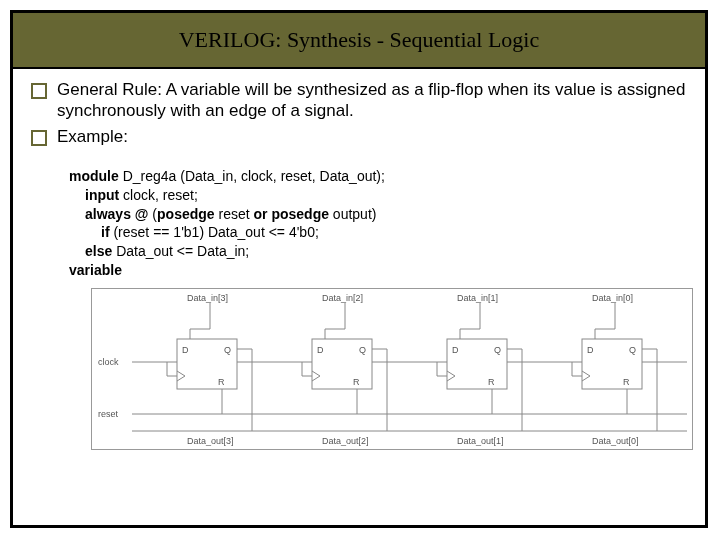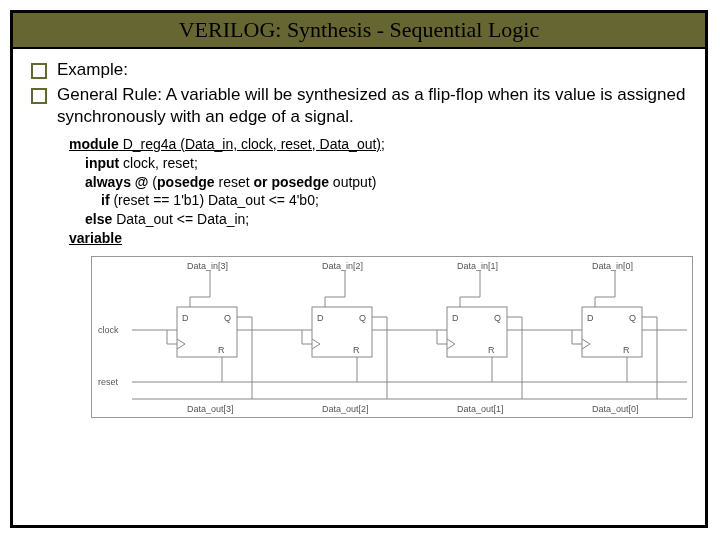--- a/index.html
+++ b/index.html
@@ -15,21 +15,21 @@
     width: 698px;
     height: 518px;
     border: 3px solid #000;
     box-sizing: border-box;
     position: relative;
     background: #fff;
   }
   .title-bar {
     background: #666633;
     border-bottom: 2px solid #000;
-    padding: 4px 0;
+    padding: 14px 0;
     text-align: center;
   }
   .title-text {
     font-family: "Times New Roman", serif;
     font-size: 22px;
     color: #000;
   }
   .body {
     padding: 10px 18px 6px 18px;
   }
@@ -49,22 +49,21 @@
   .bullet-text {
     font-size: 17px;
     line-height: 1.25;
     color: #000;
   }
   .code-block {
     font-family: Verdana, Arial, sans-serif;
     font-size: 14px;
     line-height: 1.35;
     margin-left: 38px;
-    margin-top: 8px;
-    text-decoration: underline;
+    margin-top: 20px;
   }
   .kw { font-weight: bold; }
   .ind1 { padding-left: 16px; display: inline-block; }
   .ind2 { padding-left: 32px; display: inline-block; }
   .diagram-wrap {
     margin: 8px 18px 0 60px;
   }
   .diagram {
     border: 1px solid #999;
     background: #fff;
@@ -82,26 +81,26 @@
 <div class="slide">
 
   <div class="title-bar">
     <span class="title-text">VERILOG: Synthesis - Sequential Logic</span>
   </div>
 
   <div class="body">
 
     <div class="bullet-row">
       <div class="bullet-box"></div>
-      <div class="bullet-text">Example:</div>
+      <div class="bullet-text">General Rule: A variable will be synthesized as a flip-flop when its value is assigned synchronously with an edge of a signal.</div>
     </div>
 
     <div class="bullet-row">
       <div class="bullet-box"></div>
-      <div class="bullet-text">General Rule: A variable will be synthesized as a flip-flop when its value is assigned synchronously with an edge of a signal.</div>
+      <div class="bullet-text">Example:</div>
     </div>
 
     <div class="code-block">
       <div><span class="kw">module</span><span> D_reg4a (Data_in, clock, reset, Data_out);</span></div>
       <div><span class="ind1"><span class="kw">input</span><span> clock, reset;</span></span></div>
       <div><span class="ind1"><span class="kw">always @</span><span> (</span><span class="kw">posedge</span><span> reset </span><span class="kw">or</span><span> </span><span class="kw">posedge</span><span> output)</span></span></div>
       <div><span class="ind2"><span class="kw">if</span><span> (reset == 1'b1) Data_out &lt;= 4'b0;</span></span></div>
       <div><span class="ind1"><span class="kw">else</span><span> Data_out &lt;= Data_in;</span></span></div>
       <div><span class="kw">variable</span></div>
     </div>

